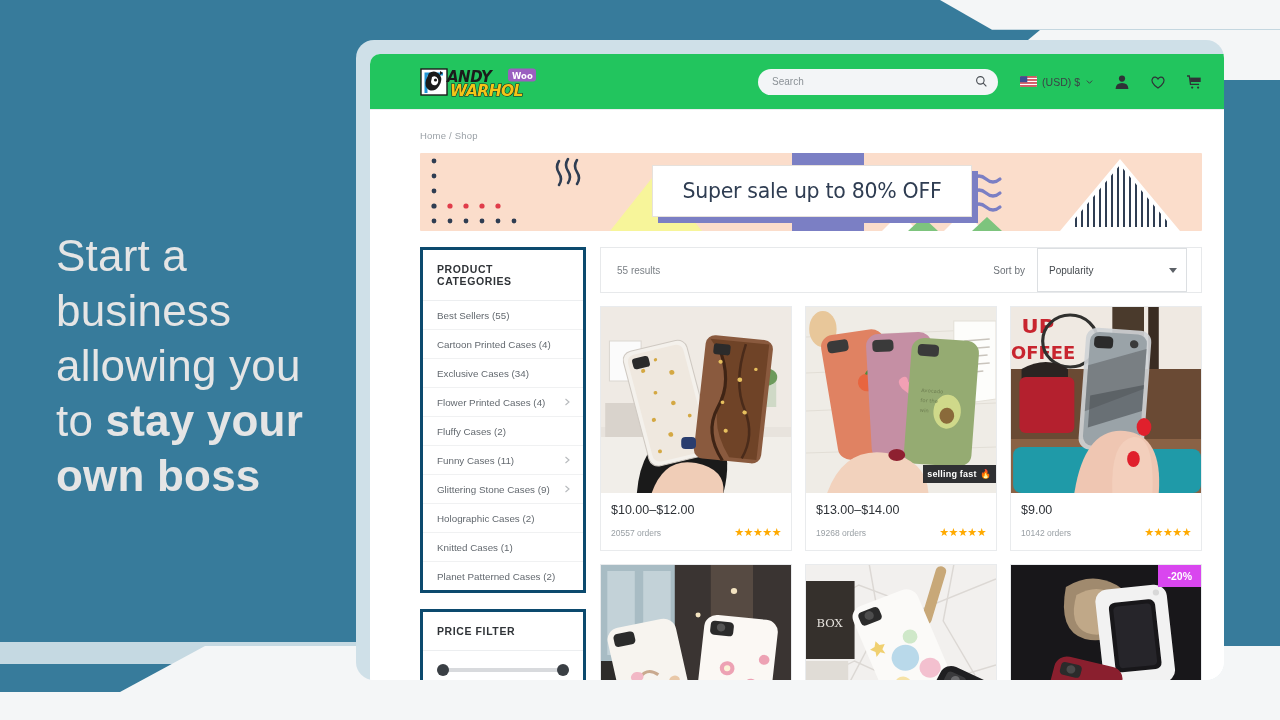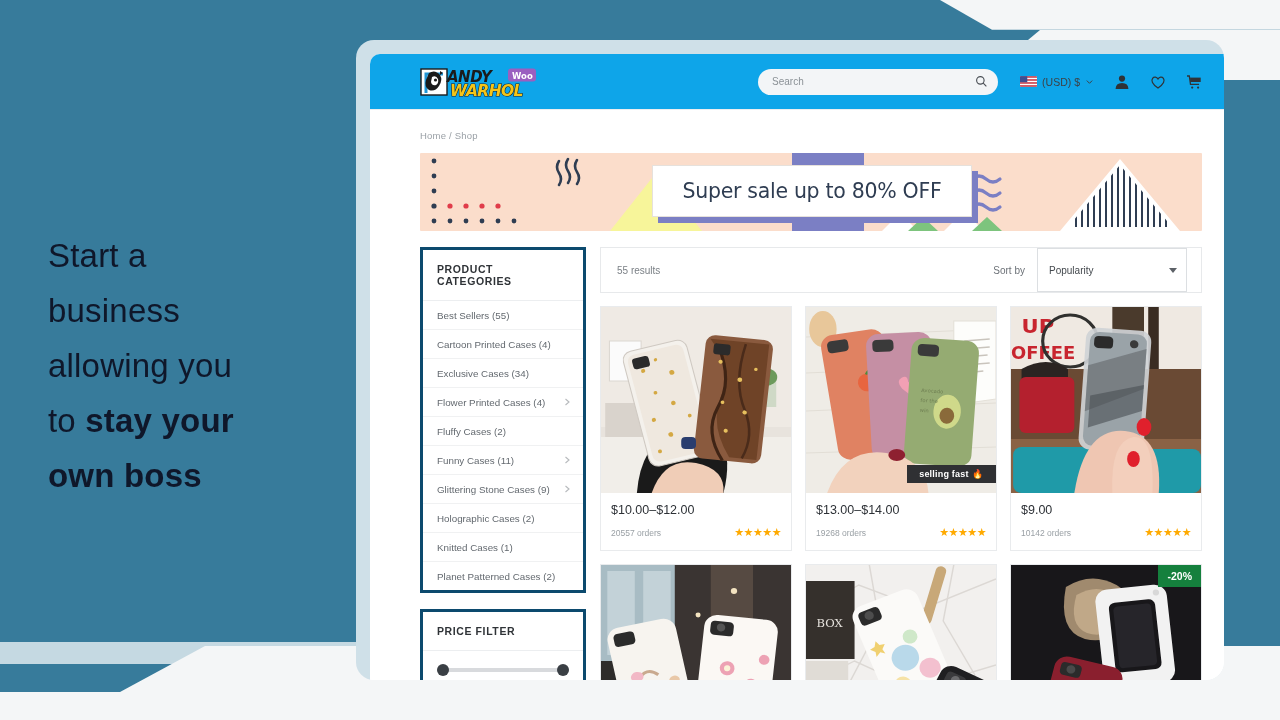--- a/index.html
+++ b/index.html
@@ -31,22 +31,22 @@
   }
   .bg-band-bottom2 {
     position:absolute; left:0; bottom:56px; width:700px; height:22px;
     background:#c5d9e2;
     clip-path: polygon(0 0, 700px 0, 700px 22px, 0 22px);
     z-index:1;
   }
 
   
   .headline {
-    position:absolute; left:48px; top:228px; width:290px;
-    color:#0f172a; font-size:33px; line-height:55px;
+    position:absolute; left:56px; top:228px; width:290px;
+    color:#e5e5e5; font-size:44px; line-height:55px;
     font-weight:400; z-index:5; letter-spacing:.2px;
   }
   .headline b { font-weight:700; }
 
   
   .device {
     position:absolute; left:356px; top:40px;
     width:868px; height:640px;
     background:#cfe0e8;
     border-radius:18px;
@@ -57,21 +57,21 @@
   .browser {
     width:854px; height:626px;
     background:#ffffff;
     border-radius:10px 0 0 0;
     overflow:hidden;
     position:relative;
   }
 
   
   .site-header {
-    height:56px; background:#0ea5e9;
+    height:56px; background:#22c55e;
     display:flex; align-items:center;
     padding:0 22px 0 50px;
     border-bottom:1px solid #eceef0;
   }
   .logo { display:flex; align-items:center; height:34px; position:relative; width:130px; }
   .logo svg { display:block; }
 
   .header-right { margin-left:auto; display:flex; align-items:center; gap:0; }
   .searchbox {
     width:240px; height:26px; background:#f3f5f7; border-radius:13px;
@@ -171,26 +171,26 @@
   .thumb svg { width:100%; height:100%; display:block; }
   .card-body { padding:10px 10px 11px; }
   .price { font-size:12.5px; color:#2d3136; font-weight:400; }
   .meta { display:flex; align-items:center; margin-top:9px; }
   .orders { font-size:8.5px; color:#9aa0a5; }
   .stars { margin-left:auto; color:#ffaa00; font-size:11px; letter-spacing:-.5px; }
 
   .badge-fast {
     position:absolute; right:0; bottom:10px;
     background:#2f3033; color:#fff; font-size:9px; font-weight:700;
-    padding:4px 12px; display:flex; align-items:center; gap:4px;
+    padding:4px 4px; display:flex; align-items:center; gap:4px;
     letter-spacing:.2px;
   }
   .badge-off {
     position:absolute; right:0; top:0;
-    background:#15803d; color:#fff; font-size:10.5px; font-weight:700;
+    background:#d946ef; color:#fff; font-size:10.5px; font-weight:700;
     padding:5px 9px;
     margin-left:14px;
   }
 </style>
 </head>
 <body>
 
 <div class="bg-wedge-tr"></div>
 <div class="bg-wedge-tr2"></div>
 <div class="bg-band-bottom2"></div>

